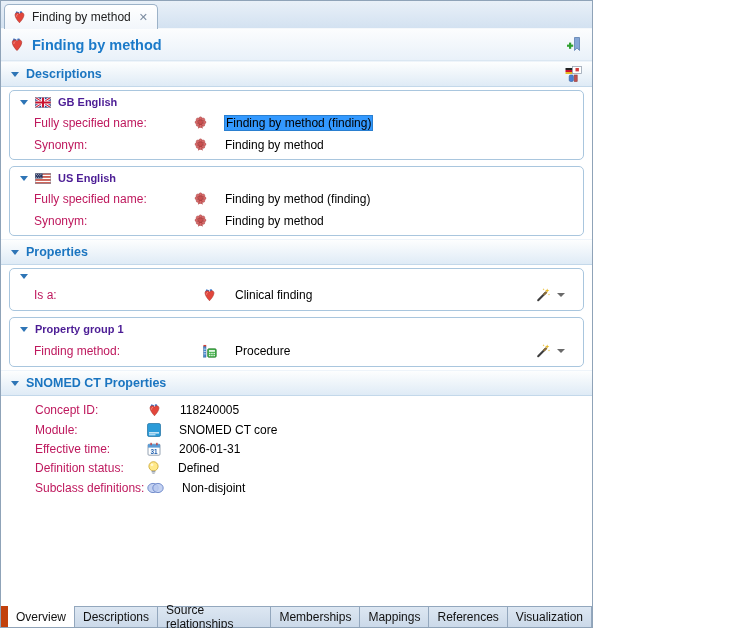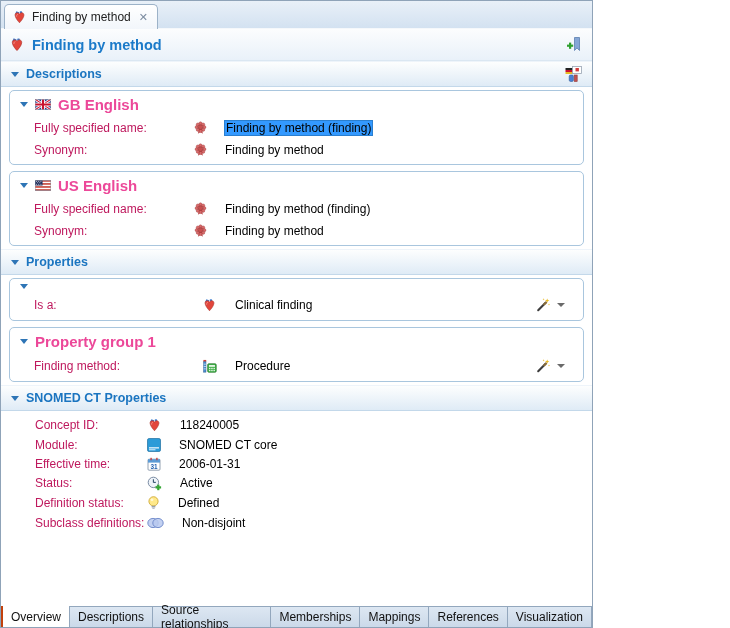--- a/index.html
+++ b/index.html
@@ -25,21 +25,21 @@
   .content { flex:1 1 auto; background:#fff; overflow:hidden; display:flex; flex-direction:column; }
 
   .section-hdr { height:26px; background:linear-gradient(#fdfefe,#dfebf6); border-top:1px solid #eef4fa; border-bottom:1px solid #c3d8ea;
                  display:flex; align-items:center; gap:7px; padding:0 10px; flex:0 0 auto; cursor:pointer; }
   .sec-title { color:#1b75c0; font-weight:bold; font-size:12.5px; }
   .sec-right { margin-left:auto; display:flex; align-items:center; }
   .tri { width:0; height:0; border-left:4px solid transparent; border-right:4px solid transparent; border-top:5px solid #2e75b6; display:inline-block; flex:0 0 auto; }
 
   .panel { margin:3px 8px; border:1px solid #a9c6de; border-radius:5px; background:#fff; padding-bottom:3px; flex:0 0 auto; }
   .panel-hdr { display:flex; align-items:center; gap:7px; padding:5px 8px 4px 10px; cursor:pointer; }
-  .panel-title { color:#ec4899; font-weight:bold; font-size:15px; }
+  .panel-title { color:#4c1d95; font-weight:bold; font-size:11px; }
 
   .prow { display:flex; align-items:center; padding:4px 8px 4px 24px; }
   .plabel { width:160px; flex:0 0 auto; color:#be185d; }
   .prow-prop .plabel { width:168px; }
   .pvalue { display:flex; align-items:center; gap:18px; }
   .vtext { color:#000; }
   .sel { background:#3399ff; color:#000; outline:1px solid #2a7fd0; padding:0 1px; }
 
   .wand-wrap { margin-left:auto; display:flex; align-items:center; gap:6px; padding-right:10px; cursor:pointer; }
   .dd-arrow { width:0; height:0; border-left:4px solid transparent; border-right:4px solid transparent; border-top:4px solid #6a6a6a; }
@@ -47,21 +47,21 @@
   .snomed-rows { padding:4px 0 2px 0; flex:0 0 auto; }
   .srow { display:flex; align-items:center; padding:2.5px 8px 2.5px 34px; }
   .srow .plabel { width:112px; }
 
   .spacer { flex:1 1 auto; }
 
   
   .footer { height:21px; background:#d6e1ee; border-top:1px solid #93a7bd; display:flex; align-items:stretch; flex:0 0 auto; }
   .ftab { display:inline-flex; align-items:center; padding:0 8px; font-size:12px; color:#111; background:linear-gradient(#dde7f2,#cbd9e9);
           border-right:1px solid #93a7bd; cursor:pointer; }
-  .ftab.active { background:#ffffff; border-right:1px solid #93a7bd; border-left:2px solid #c2410c; margin-top:-1px; }
+  .ftab.active { background:#ffffff; border-right:1px solid #93a7bd; border-left:7px solid #c2410c; margin-top:-1px; }
 
   .icon { display:inline-block; flex:0 0 auto; line-height:0; }
 </style>
 </head>
 <body>
 
 <div class="window">
 
   <div class="tabbar">
     <div class="etab">
@@ -263,35 +263,20 @@
           <span class="icon">
             <svg width="14" height="14" viewBox="0 0 14 14">
               <rect x="1" y="2.2" width="12" height="11" rx="1" fill="#ffffff" stroke="#7a8aa0" stroke-width="0.8"></rect>
               <rect x="1" y="2.2" width="12" height="3.4" fill="#5b9bd5"></rect>
               <rect x="3.4" y="0.8" width="1.4" height="2.4" fill="#c04040"></rect>
               <rect x="9.2" y="0.8" width="1.4" height="2.4" fill="#c04040"></rect>
               <text x="7" y="11.6" text-anchor="middle" font-size="6.4" font-family="Liberation Sans, sans-serif" font-weight="bold" fill="#1f5fae">31</text>
             </svg>
           </span>
           <span class="vtext">2006-01-31</span>
-        </span>
-      </div>
-      <div class="srow">
-        <span class="plabel">Status:</span>
-        <span class="pvalue">
-          <span class="icon">
-            <svg width="15" height="15" viewBox="0 0 15 15">
-              <circle cx="6.4" cy="6.4" r="5.2" fill="#eef3f9" stroke="#7b8ca3" stroke-width="1"></circle>
-              <line x1="6.4" y1="6.4" x2="6.4" y2="3.2" stroke="#33536f" stroke-width="1.1"></line>
-              <line x1="6.4" y1="6.4" x2="8.8" y2="6.4" stroke="#33536f" stroke-width="1.1"></line>
-              <rect x="10.2" y="8.6" width="2.2" height="5.6" fill="#35a635"></rect>
-              <rect x="8.5" y="10.3" width="5.6" height="2.2" fill="#35a635"></rect>
-            </svg>
-          </span>
-          <span class="vtext">Active</span>
         </span>
       </div>
       <div class="srow">
         <span class="plabel">Definition status:</span>
         <span class="pvalue">
           <span class="icon">
             <svg width="13" height="15" viewBox="0 0 13 15">
               <circle cx="6.5" cy="5.3" r="4.6" fill="#ffe98a" stroke="#c9a227" stroke-width="0.8"></circle>
               <circle cx="5" cy="3.8" r="1.4" fill="#fff7d6"></circle>
               <rect x="4.6" y="9.7" width="3.8" height="1.7" rx="0.5" fill="#9aa2ad"></rect>

